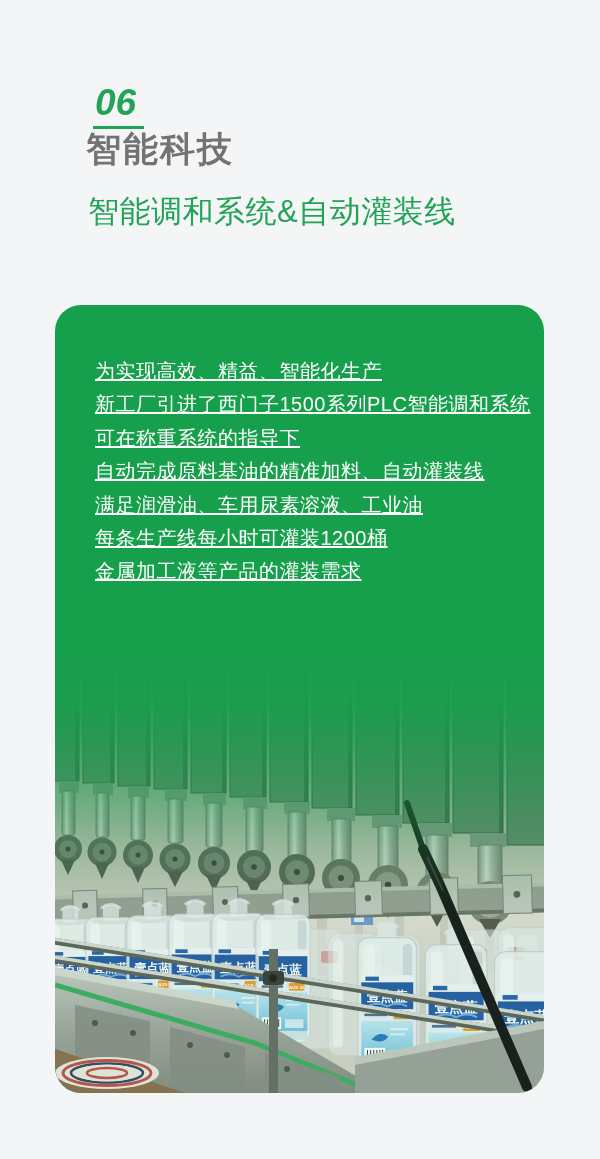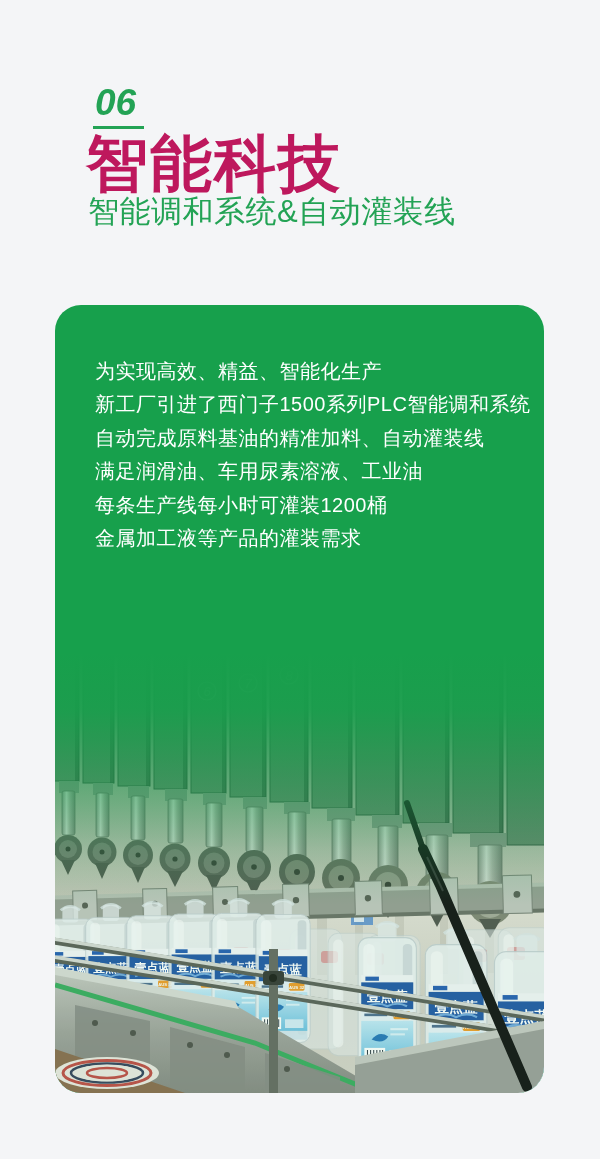--- a/index.html
+++ b/index.html
@@ -8,36 +8,36 @@
 
   
   .sec-num{
     position:absolute;left:93px;top:84px;
     font-size:37px;font-weight:700;font-style:italic;
     color:#23a355;line-height:1.05;
     padding:0 8px 3px 2px;border-bottom:3px solid #23a355;
   }
   .sec-title{
     position:absolute;left:86px;top:130px;margin:0;
-    font-size:62px;font-weight:800;color:#be185d;letter-spacing:2px;line-height:1.1;
+    font-size:35px;font-weight:800;color:#737373;letter-spacing:2px;line-height:1.1;
   }
   .sec-subtitle{
     position:absolute;left:88px;top:194px;margin:0;
     font-size:31px;font-weight:400;color:#23a355;letter-spacing:0.5px;line-height:1.15;
   }
 
   
   .card{
     position:absolute;left:55px;top:305px;width:489px;height:788px;
     background:#17a04c;border-radius:26px;overflow:hidden;
   }
   .card-text{position:absolute;left:40px;top:50px;right:24px;z-index:3;}
   .card-text p{
     margin:0;font-size:20px;line-height:33.4px;color:#ffffff;
-    font-weight:400;letter-spacing:0.5px;white-space:nowrap;
+    font-weight:400;letter-spacing:0.5px;white-space:nowrap;text-decoration:underline;
   }
 
   
   .photo{
     position:absolute;left:0;bottom:0;width:489px;height:440px;
     border-radius:0 0 26px 26px;overflow:hidden;z-index:1;
   }
   .photo svg{display:block;width:489px;height:440px;}
 </style>
 </head>
@@ -49,20 +49,21 @@
     <div class="sec-num">06</div>
     <h1 class="sec-title">智能科技</h1>
     <h2 class="sec-subtitle">智能调和系统&amp;自动灌装线</h2>
   </header>
 
   <section class="card">
 
     <div class="card-text">
         <p>为实现高效、精益、智能化生产</p>
         <p>新工厂引进了西门子1500系列PLC智能调和系统</p>
+        <p>可在称重系统的指导下</p>
         <p>自动完成原料基油的精准加料、自动灌装线</p>
         <p>满足润滑油、车用尿素溶液、工业油</p>
         <p>每条生产线每小时可灌装1200桶</p>
         <p>金属加工液等产品的灌装需求</p>
       </div>
 
     <div class="photo">
       <svg viewBox="0 0 489 440" preserveAspectRatio="none">
         <defs>
           <linearGradient id="bgGrad" x1="0" y1="0" x2="0" y2="1">

